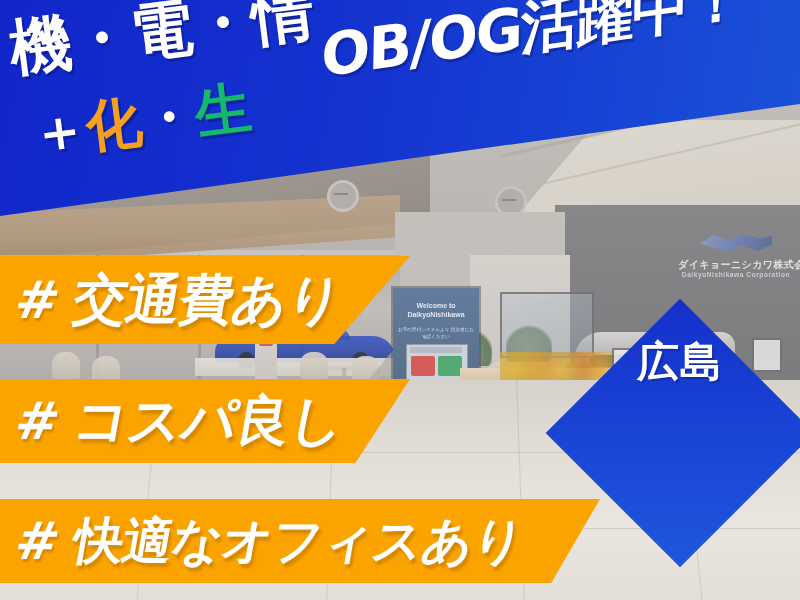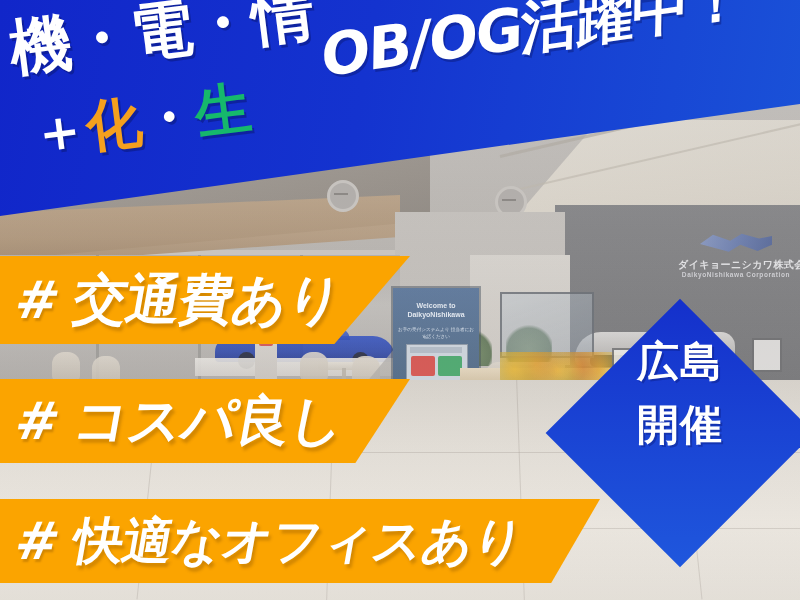--- a/index.html
+++ b/index.html
@@ -263,21 +263,21 @@
   .ob-3 .ob-txt{font-size:50px;}
 
   
   .diamond{
     position:absolute;left:585px;top:338px;width:190px;height:190px;
     background:linear-gradient(135deg,#1430cb 0%,#1a44d4 50%,#1f57dd 100%);
     transform:rotate(45deg);
   }
   .diamond-label{
     position:absolute;left:585px;top:338px;width:190px;height:190px;
-    display:flex;flex-direction:column;align-items:center;justify-content:flex-start;
+    display:flex;flex-direction:column;align-items:center;justify-content:space-between;
     gap:15px;
   }
   .dm-txt{
     font-family:"DejaVu Sans","Liberation Sans",sans-serif;
     color:#ffffff;font-weight:bold;font-size:42px;line-height:48px;letter-spacing:1px;
     text-shadow:2px 2px 0 rgba(10,25,120,.40);
   }
 </style>
 </head>
 <body>
@@ -399,16 +399,15 @@
   <div class="ob ob-3">
     <div class="ob-inner">
       <span class="hash">#</span>
       <span class="ob-txt">快適なオフィスあり</span>
     </div>
   </div>
 
   <div class="diamond"></div>
   <div class="diamond-label">
     <span class="dm-txt">広島</span>
-    <span class="dm-txt">開催</span>
   </div>
 
 </div>
 
 </body></html>

